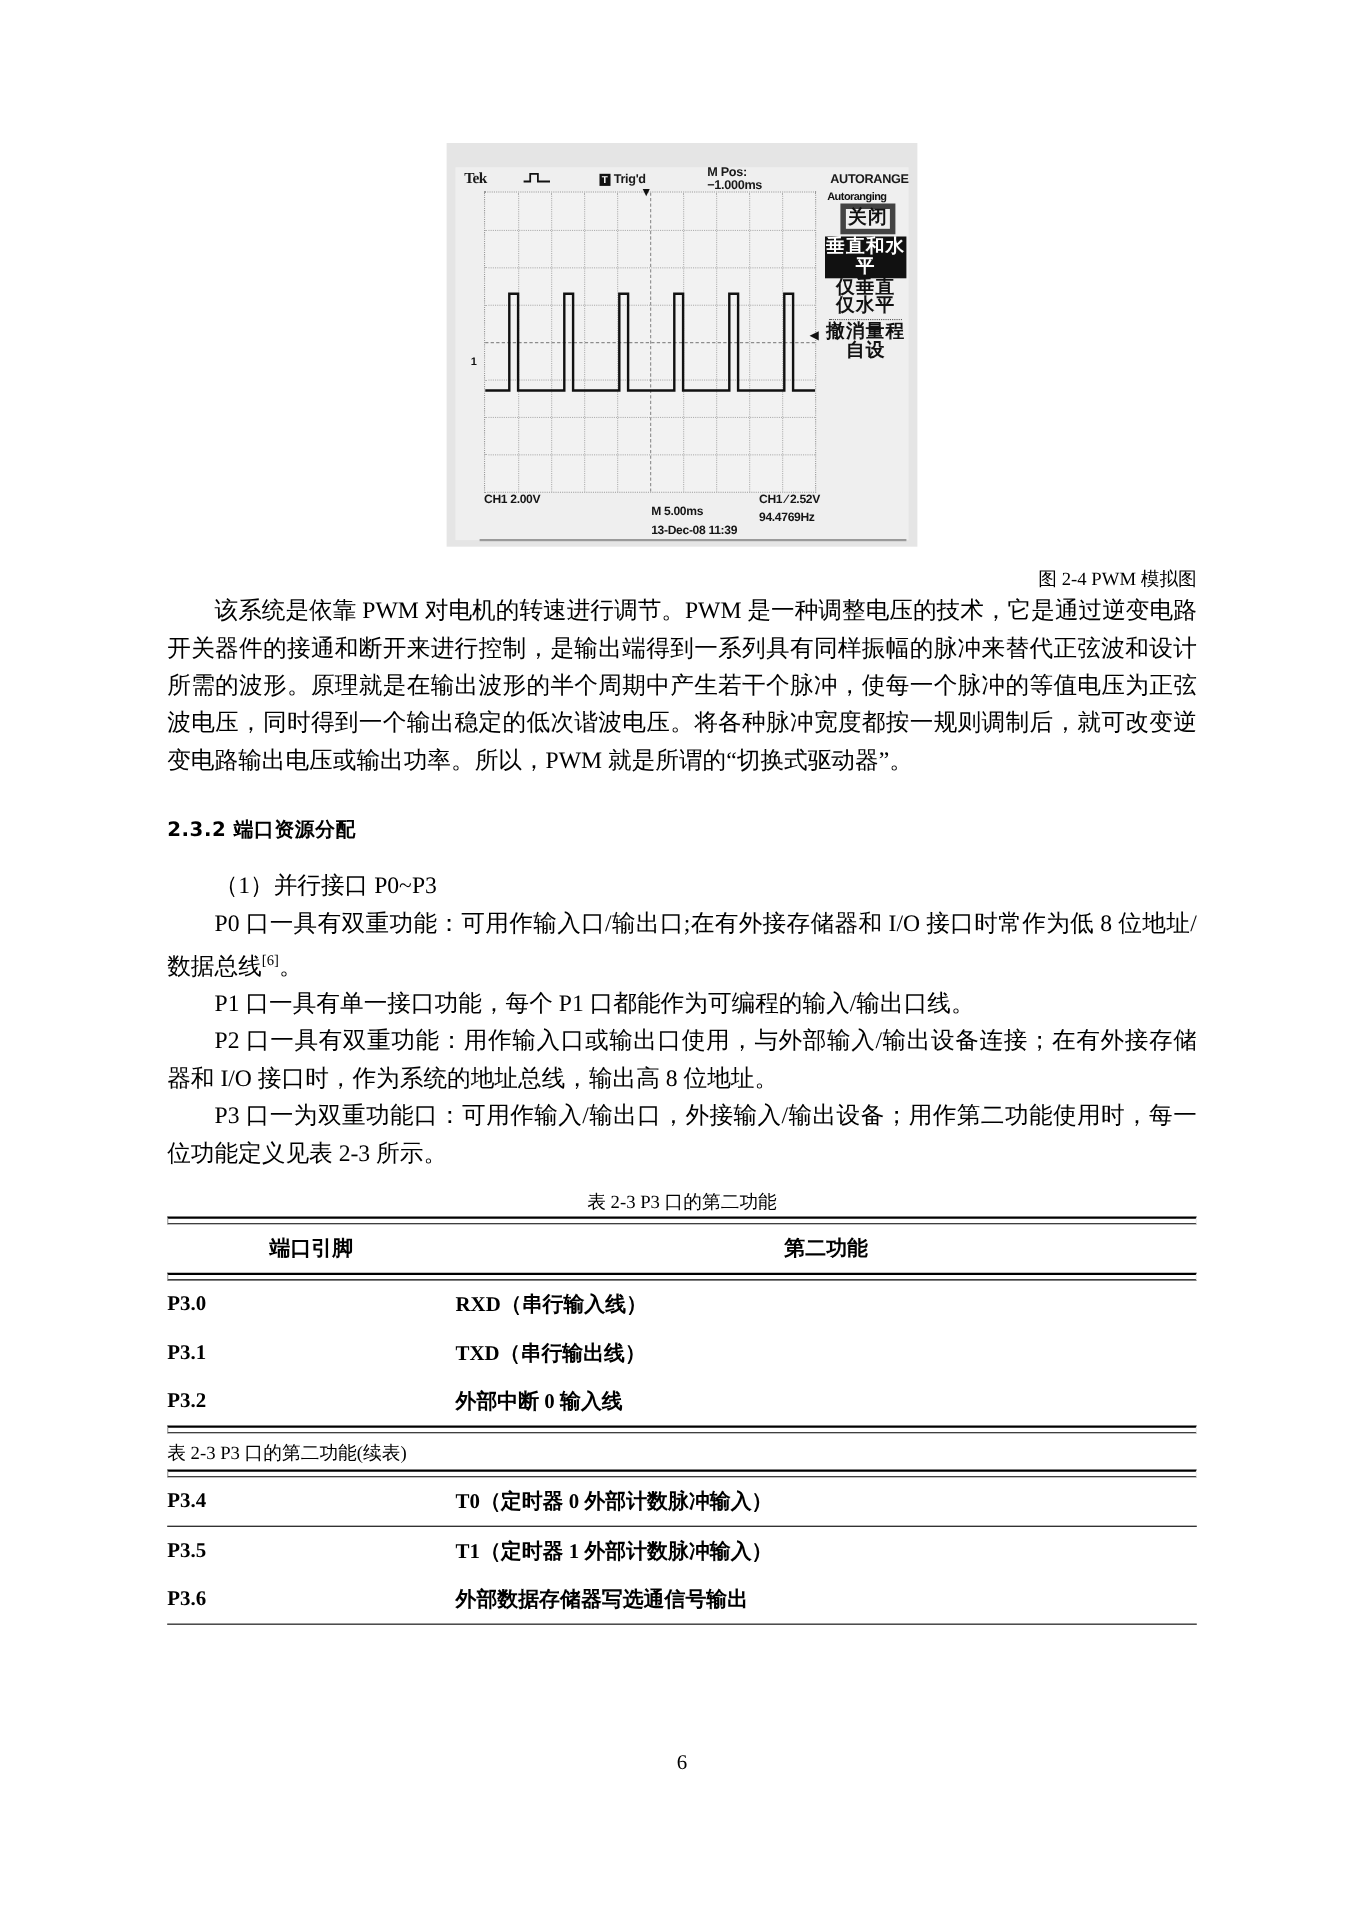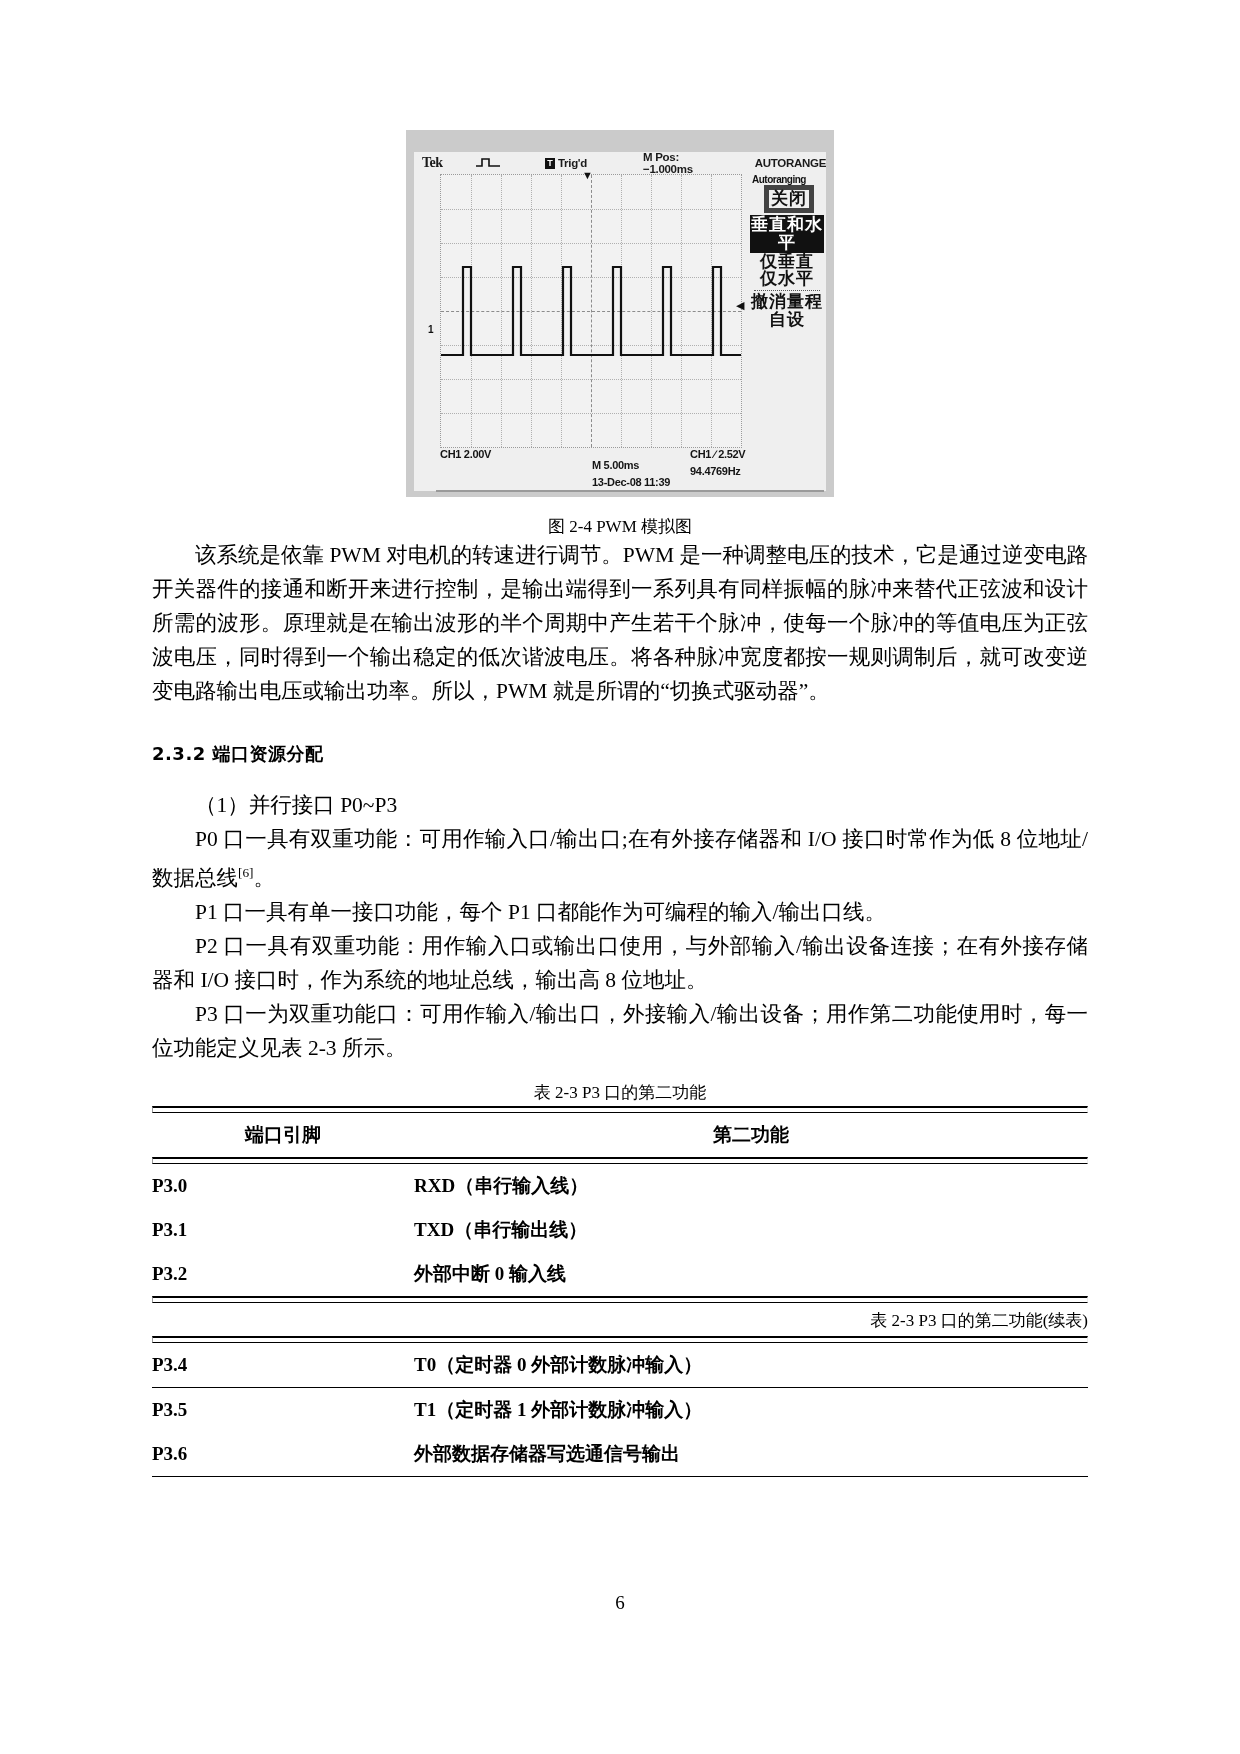--- a/index.html
+++ b/index.html
@@ -29,21 +29,21 @@
 
   
   .figure-wrap {
     padding-top: 130px;
     display: flex;
     justify-content: center;
   }
   .scope {
     width: 428px;
     height: 367px;
-    background: #5eead4;
+    background: #e5e5e5;
     position: relative;
     box-sizing: border-box;
     padding: 22px 8px 6px 8px;
     filter: grayscale(1);
   }
   .scope-inner {
     position: relative;
     width: 100%;
     height: 100%;
     background: #efefef;
@@ -189,21 +189,21 @@
   .sb-c3 { position: absolute; left: 250px; }
   .scope-baseline {
     position: absolute;
     left: 22px; right: 2px;
     top: 338px;
     border-top: 2px solid #9a9a9a;
   }
 
   
   .fig-caption {
-    text-align: center;
+    text-align: right;
     font-size: 17px;
     margin-top: 18px;
     color: #000;
   }
   p.body {
     font-size: 21.5px;
     line-height: 34px;
     margin: 0;
     text-align: justify;
     text-justify: inter-ideograph;
@@ -240,21 +240,21 @@
     border-top: 2px solid #000;
     border-bottom: 1px solid #000;
     margin: 0;
   }
   .hr-thin {
     border: 0;
     border-top: 1.5px solid #000;
     margin: 0;
   }
   .cont-title {
-    text-align: right;
+    text-align: left;
     font-size: 17px;
     padding: 6px 0 4px 0;
   }
   .page-number {
     position: absolute;
     bottom: 140px;
     left: 0; right: 0;
     text-align: center;
     font-size: 19px;
     color: #000;

